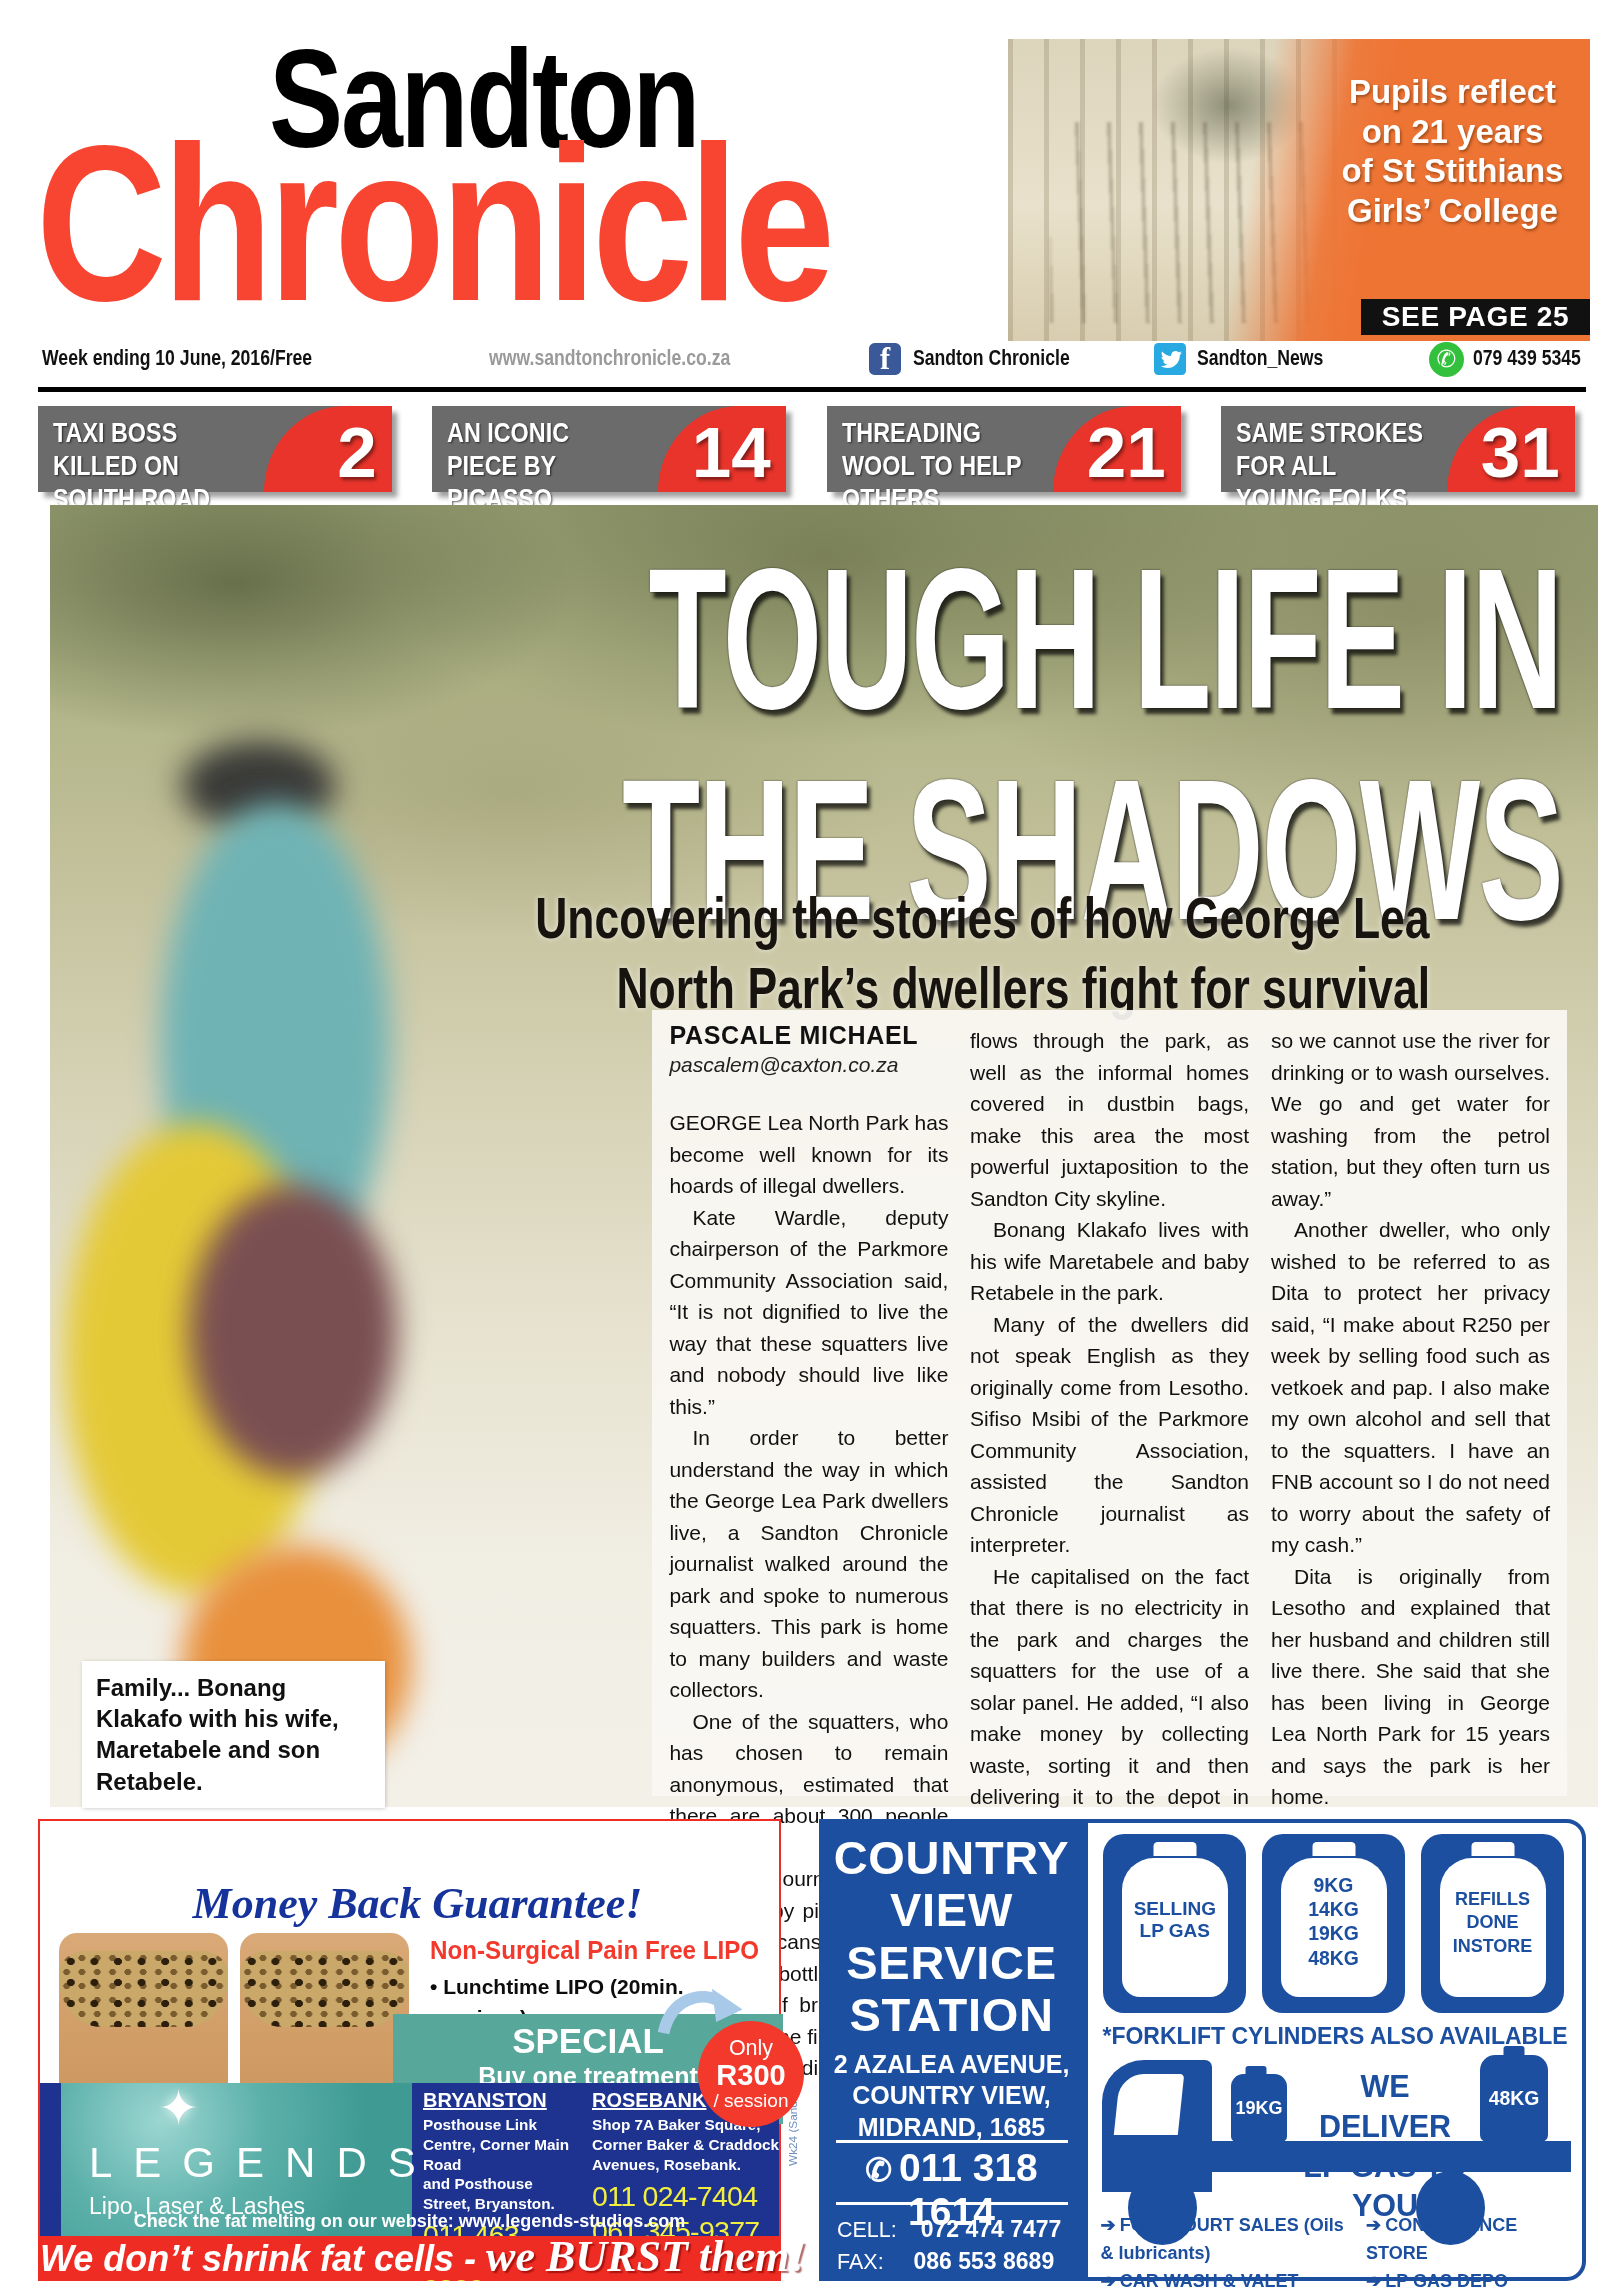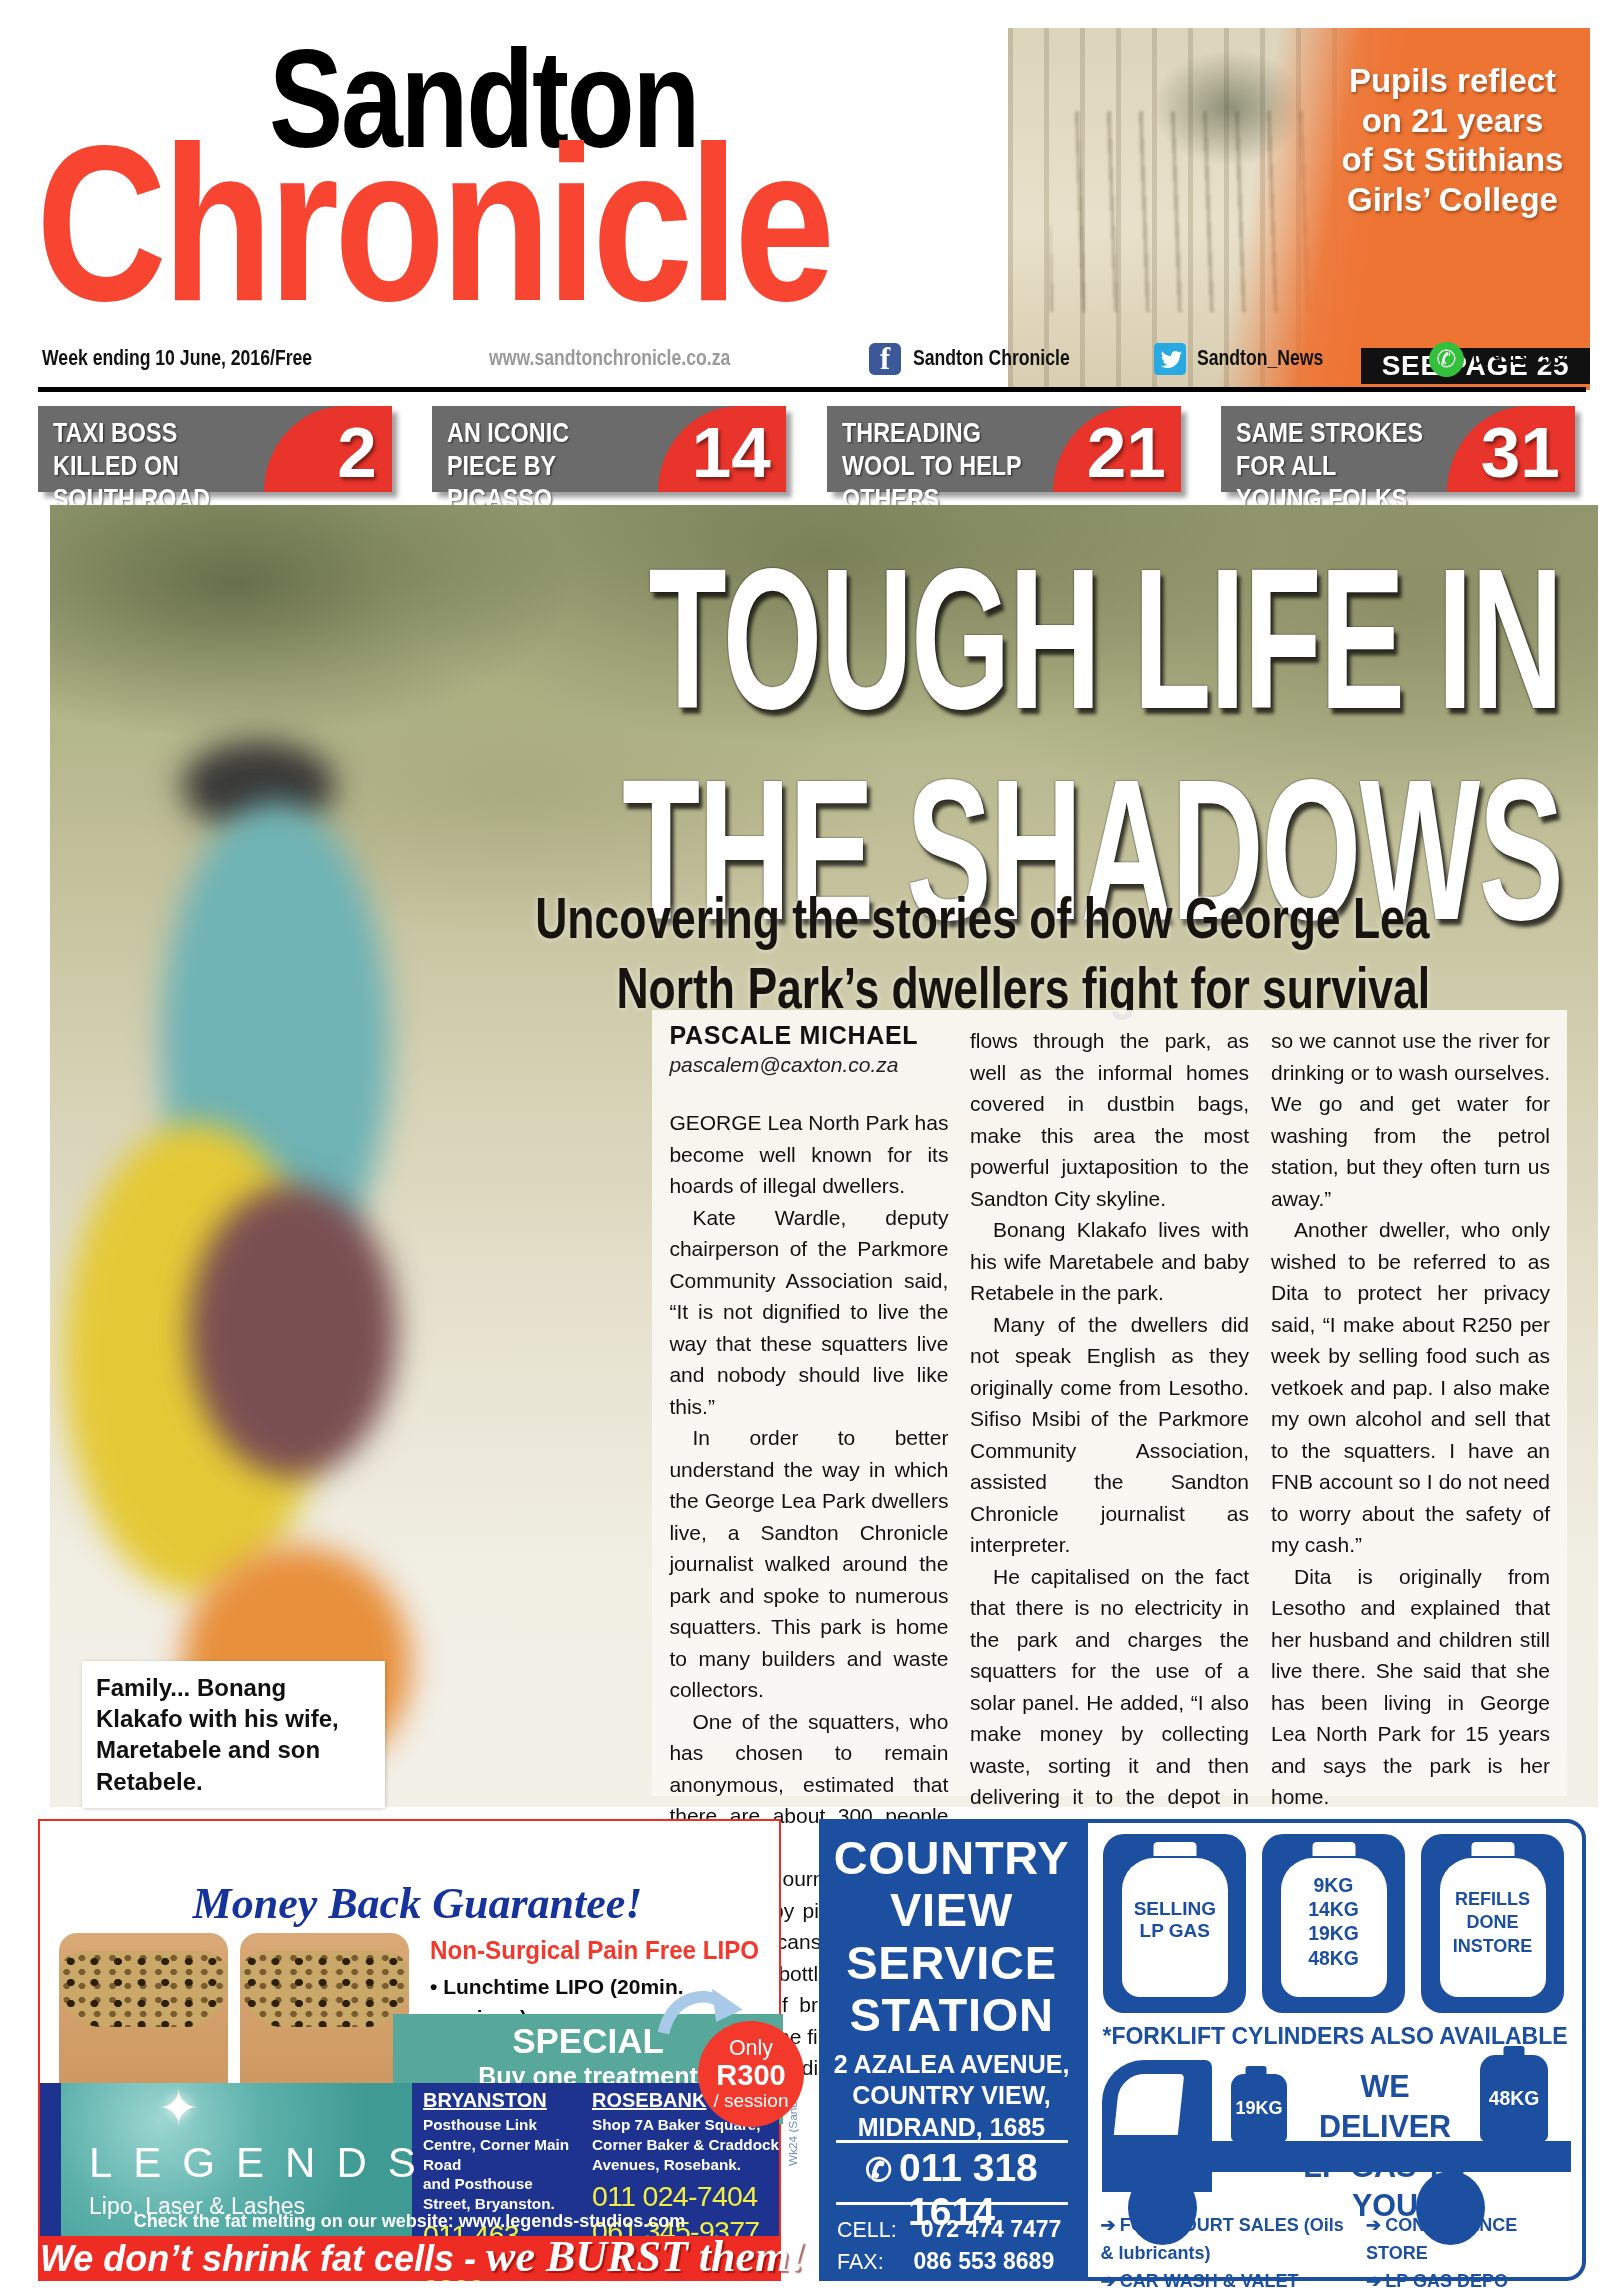--- a/index.html
+++ b/index.html
@@ -6,21 +6,21 @@
   html,body { background:#ffffff; }
   body { width:1624px; height:2295px; position:relative; font-family:"Liberation Sans", sans-serif; overflow:hidden; }
   .abs { position:absolute; }
   .cond { display:inline-block; transform:scaleX(0.82); transform-origin:left center; }
   .pre { white-space:pre-line; }
 
   
   .mast-top { left:269px; top:19.4px; font-size:139px; font-weight:bold; color:#000; letter-spacing:-2.8px; transform:scaleX(0.80); transform-origin:left top; white-space:nowrap; }
   .mast-main { left:36px; top:97px; font-size:221px; font-weight:bold; color:#f74532; letter-spacing:-5.6px; transform:scaleX(0.82); transform-origin:left top; white-space:nowrap; }
 
-  .promo { left:1008px; top:28px; width:582px; height:362px; overflow:hidden;
+  .promo { left:1008px; top:39px; width:582px; height:302px; overflow:hidden;
     background:
       radial-gradient(ellipse 111px 83px at 38% 22%, rgba(60,70,45,0.5), transparent 70%),
       repeating-linear-gradient(90deg, rgba(110,95,65,0.22) 0 4.9px, transparent 4.9px 36px),
       linear-gradient(180deg, #ddd4bc 0%, #e9e1cb 55%, #d8cdb0 100%); }
   .promo-orange { position:absolute; inset:0; background:linear-gradient(100deg, rgba(238,116,52,0) 42%, rgba(238,116,52,0.92) 55%, #ee7434 62%); }
   .promo-text { position:absolute; right:12.5px; top:33px; width:250px; text-align:center; color:#fff; font-weight:bold; font-size:33px; line-height:1.2; text-shadow:1.4px 2.1px 2.8px rgba(90,40,0,0.5); }
   .promo-page { position:absolute; right:0; bottom:5.6px; width:229px; height:36px; background:#111; color:#fff; font-weight:bold; font-size:28px; text-align:center; line-height:36px; letter-spacing:0.7px; }
 
   .dateline { top:346px; font-weight:bold; font-size:21.5px; color:#111; white-space:nowrap; }
   .site { color:#9a9a9a; }

